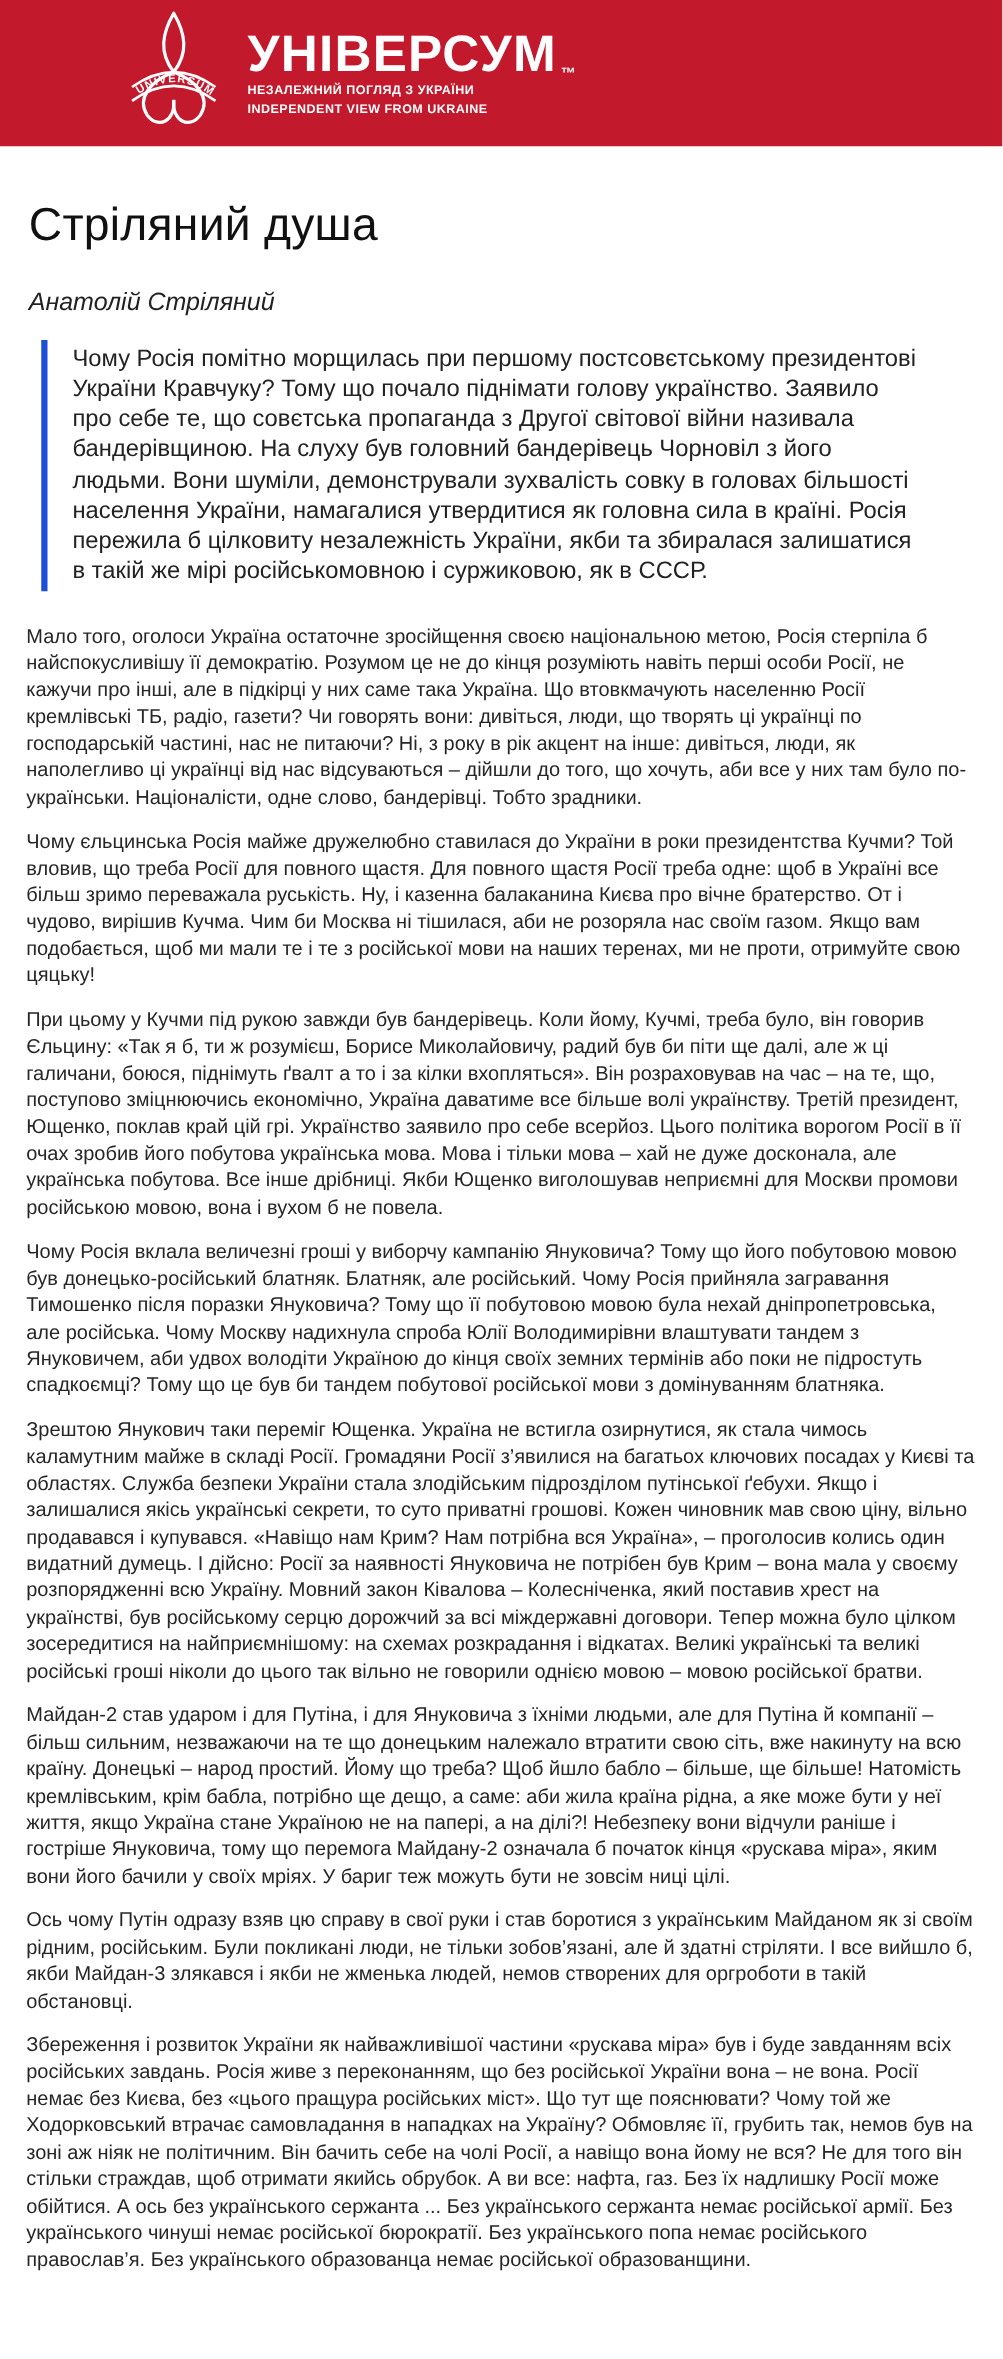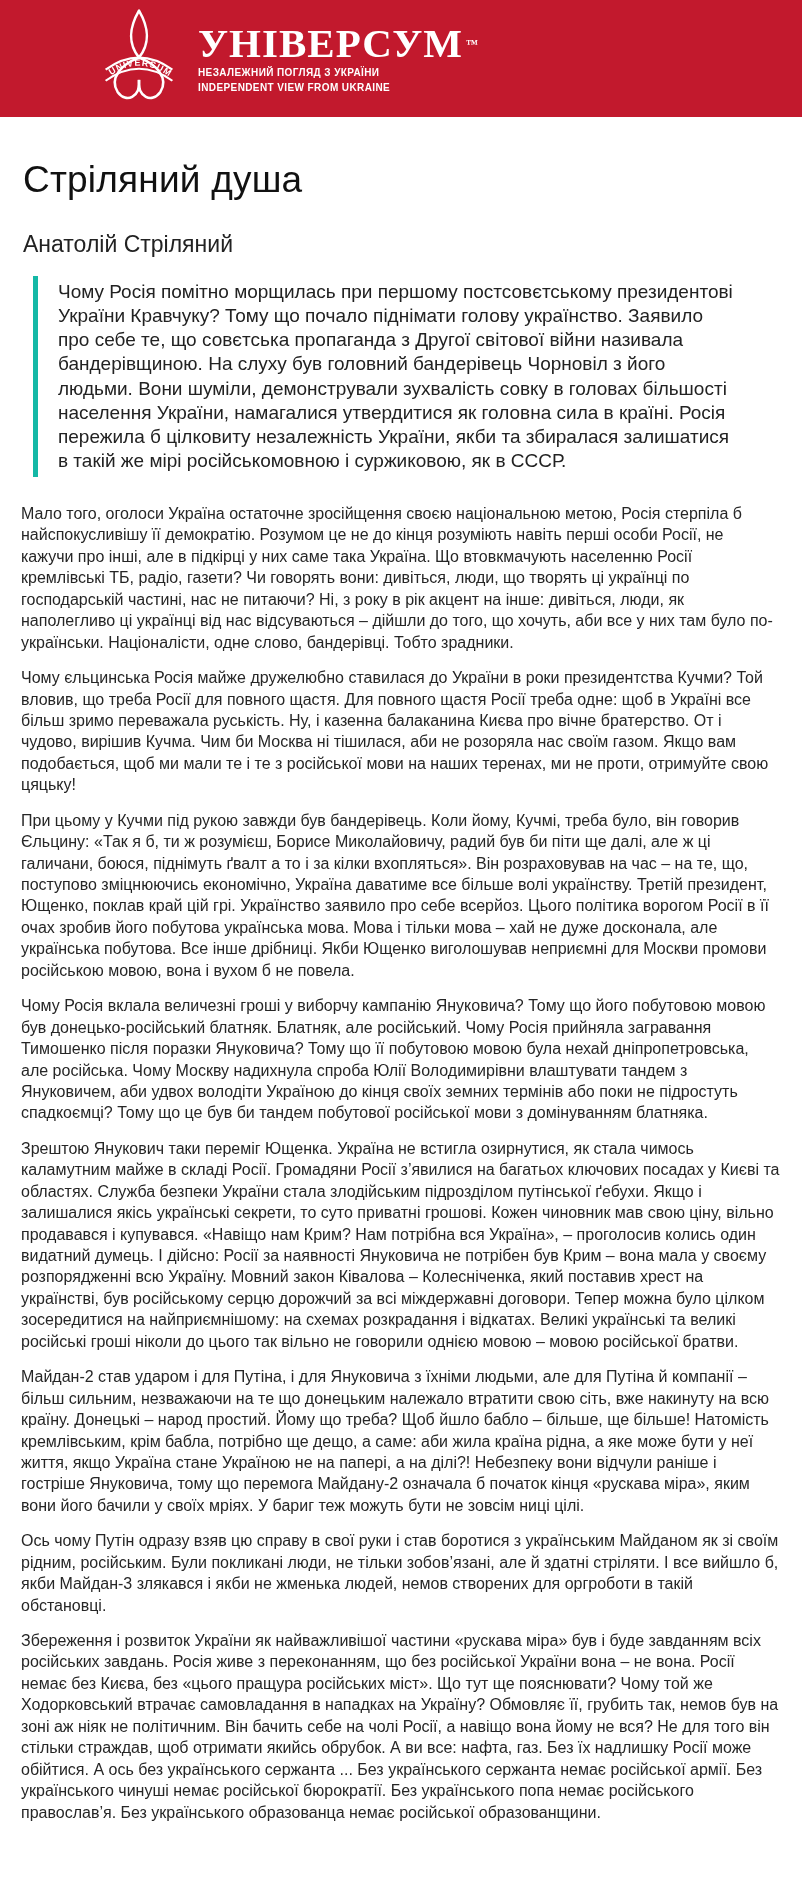--- a/index.html
+++ b/index.html
@@ -27,21 +27,21 @@
     box-sizing: border-box;
     padding-left: 100px;
   }
   .logo-wrap {
     flex: 0 0 auto;
     margin-right: 20px;
     display: flex;
     align-items: center;
   }
   .brand-block { color: #ffffff; }
-  .brand-line { display: flex; align-items: center; font-family: Liberation Serif, serif; }
+  .brand-line { display: flex; align-items: flex-end; }
   .brand {
     font-size: 41px;
     font-weight: 700;
     letter-spacing: 1px;
     line-height: 1.05;
     color: #ffffff;
   }
   .tm {
     font-size: 12px;
     font-weight: 700;
@@ -64,28 +64,29 @@
     box-sizing: border-box;
   }
   h1.article-title {
     font-size: 37px;
     font-weight: 400;
     color: #111111;
     margin: 42px 0 30px 2px;
     letter-spacing: 0.2px;
   }
   .author {
-    font-size: 23px;
+    font-style: italic;
+    font-size: 20px;
     color: #222222;
     margin: 0 0 10px 2px;
   }
   blockquote.lead {
     margin: 18px 42px 26px 12px;
     padding: 4px 0 4px 20px;
-    border-left: 5px solid #14b8a6;
+    border-left: 5px solid #1d4ed8;
     font-size: 19px;
     line-height: 1.27;
     color: #222222;
   }
   .body-text p {
     font-size: 16px;
     line-height: 1.34;
     color: #262626;
     margin: 0 0 14px 0;
   }

